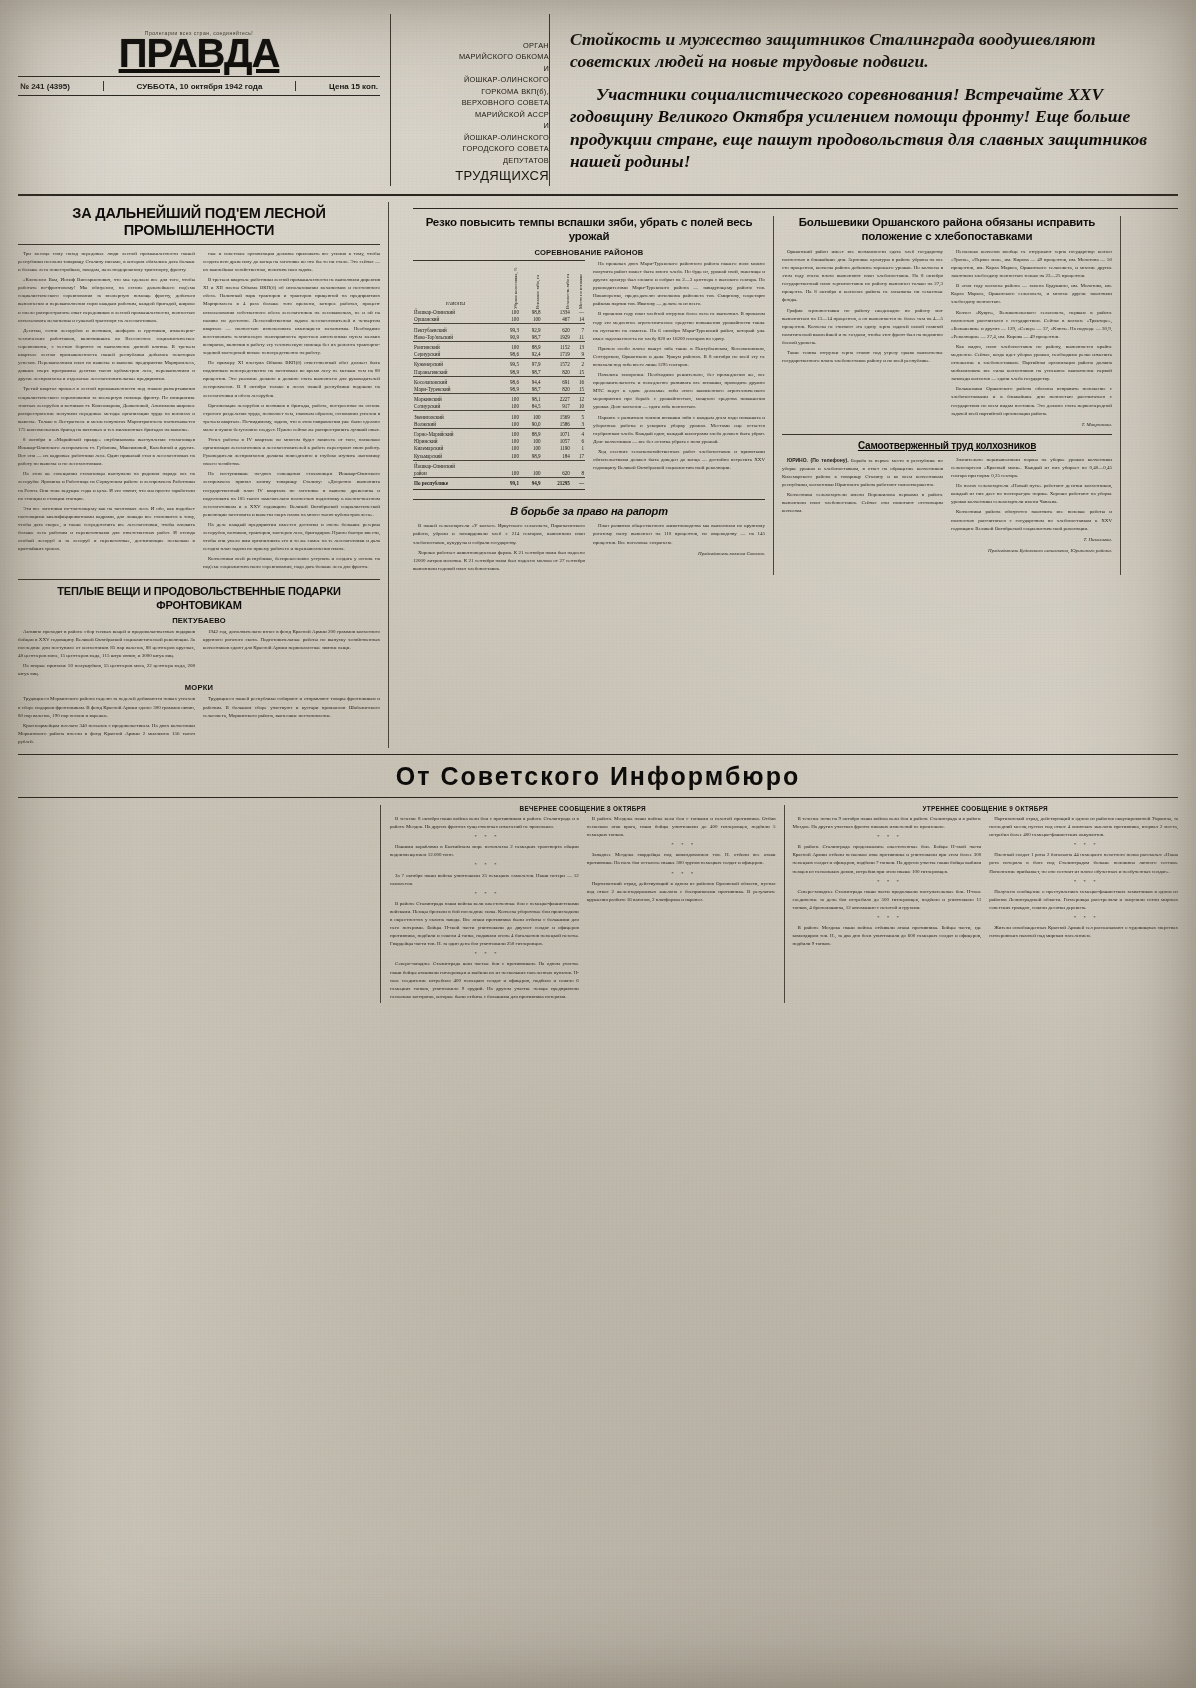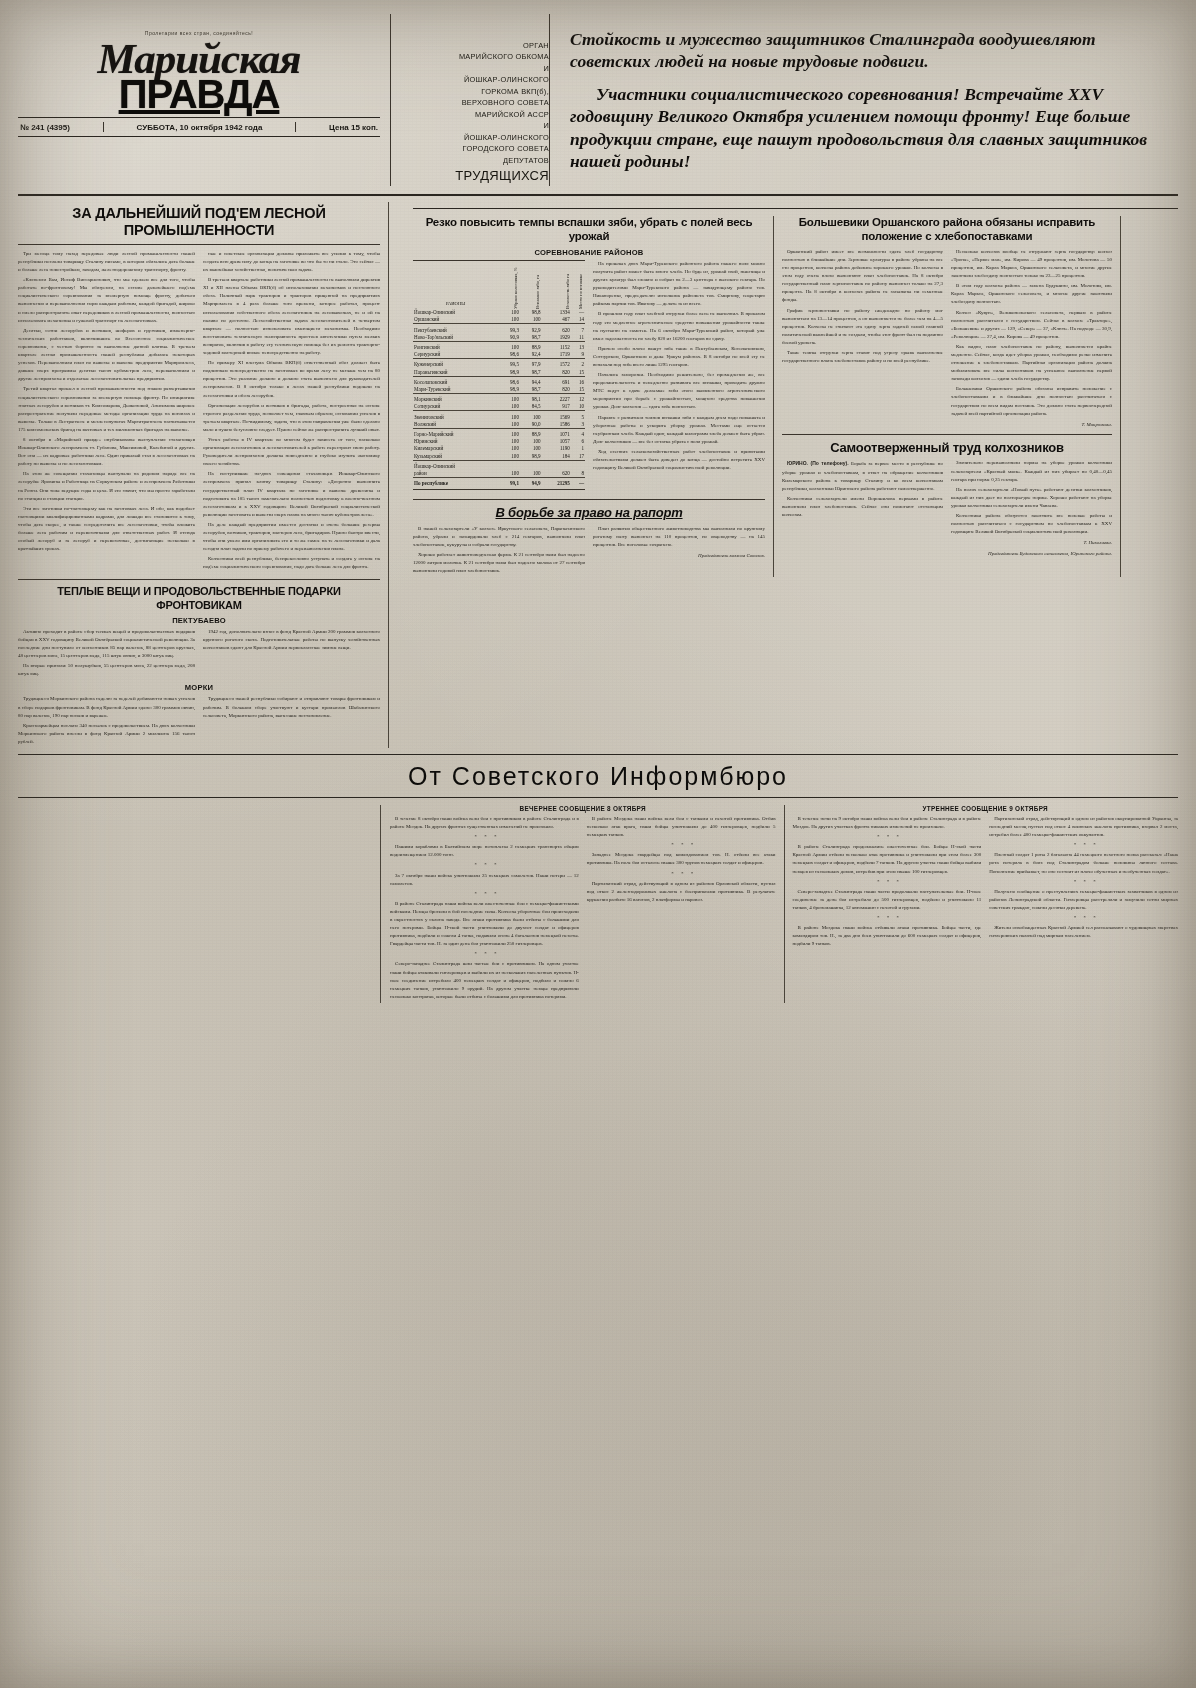--- a/index.html
+++ b/index.html
@@ -164,42 +164,41 @@
   table.tbl td.name{text-align:left;}
   table.tbl tr.rule td{border-top:1px solid #4a443a;height:2px;padding:0;}
   table.tbl tr.bold td{font-weight:700;}
   .tbl-wrap{border-top:1px solid #3a342c;border-bottom:1px solid #3a342c;padding:2px 0;margin-bottom:4px;}
 
   .sig{font-size:5px;text-align:right;font-style:italic;margin-top:3px;color:#211e19;}
   .dateline{font-size:5px;font-weight:700;font-family:"Liberation Sans",sans-serif;}
 
   
   .inf-head{
-    font-family:"Liberation Sans",sans-serif;font-weight:400;
+    font-family:"Liberation Sans",sans-serif;font-weight:700;
     font-size:25px;text-align:center;letter-spacing:2px;color:#0d0c0a;
     margin:6px 0 2px;
   }
   .inf-sub{
     font-family:"Liberation Sans",sans-serif;font-weight:700;
     font-size:6.4px;text-align:center;margin:0 0 3px;letter-spacing:.3px;
   }
   .stars{text-align:center;font-size:5px;letter-spacing:3px;margin:2px 0;color:#2a2620;}
 
   .colA-foot{margin-top:6px;}
 </style>
 </head>
 <body>
 
 <div class="page">
 
   <div class="masthead">
 
     <div class="mh-left">
       <div class="mh-slug">Пролетарии всех стран, соединяйтесь!</div>
-      <div class="mh-title1">Марийская</div>
       <div class="mh-title2">ПРАВДА</div>
       <div class="mh-rule"></div>
       <div class="mh-meta">
         <span>№ 241 (4395)</span>
         <span class="sep"></span>
         <span>СУББОТА, 10 октября 1942 года</span>
         <span class="sep"></span>
         <span>Цена 15 коп.</span>
       </div>
       <div class="mh-rule2"></div>
@@ -490,21 +489,21 @@
               <p>На прошлых днях Мари-Турекского районного района нашего поля можно получить район может быть много хлеба. Но будь из, урожай свой, пшеницы и других культур был сложно и собран на 2—3 центнера с высокого гектара. Но руководителями Мари-Турекского района — завидующему районо тов. Никаноренко, председателю исполкома райсовета тов. Смирнову, секретарю райкома партии тов. Иванову — делать за из всего.</p>
               <p>В прошлом году план хлебной отгрузки более весь не выполнил. В прошлом году это медленное агротехническое средство повышения урожайности также на пустыню на самотек. На 6 октября Мари-Турекский район, который уже имел задолженность по хлебу 820 из 16200 гектаров по сдачу.</p>
               <p>Причем особо плохо пашут зябь такие в Пектубаевском, Косолаповском, Сотнурском, Оршанском и даже Уржум районах. В 8 октября по всей эту не вспахали под зябь всего лишь 1295 гектаров.</p>
               <p>Начались заморозки. Необходимо решительно, без промедления же, все продолжительность и немедленно развивать все вспашки, проводить дружно МТС ведут к сдаче делаемые зяби этого выявленного агротехнического мероприятия про борьбе с урожайностью, мощного средства повышения урожая. Долг колхозов — сдать зябь полностью.</p>
               <p>Наравне с развитием темпов вспашки зяби с каждым днем надо повышать и уборочные работы и ускорить уборку урожая. Местами еще остается неубранным хлеба. Каждый один, каждый килограмм хлеба должен быть убран. Долг колхозников — все без остатка убрать с поля урожай.</p>
               <p>Ход осенних сельскохозяйственных работ хлебопоставок и принятыми обязательствами должен быть доведен до конца — достойно встретить XXV годовщину Великой Октябрьской социалистической революции.</p>
             </div>
           </div>
 
           <div class="rule-sm"></div>
-          <h3 class="sub" style="font-size:13px;font-style:italic;text-decoration:underline;">В борьбе за право на рапорт</h3>
+          <h3 class="sub" style="font-size:11px;font-style:italic;">В борьбе за право на рапорт</h3>
           <div class="two">
             <div class="txt">
               <p>В нашей сельхозартели «У колхоз» Иркутского сельсовета, Параньгинского района, убрали и заскирдовали хлеб с 214 гектаров, выполнили план хлебопоставок, кукурузы и собрали государству.</p>
               <p>Хорошо работает животноводческая ферма. К 21 сентября нами был надоено 12000 литров молочка. К 21 сентября нами был надоено молока от 27 сентября выполнили годовой план хлебопоставок.</p>
             </div>
             <div class="txt">
               <p>План развития общественного животноводства мы выполнили по крупному рогатому скоту выполнен на 110 процентов, по овцеводству — на 145 процентов. Все поголовье сохранено.</p>
               <div class="sig">Председатель колхоза Соколов.</div>
             </div>
           </div>
@@ -522,21 +521,21 @@
               <p>Несколько колхозов вообще не отгружают зерна государству: колхоз «Тропа», «Первое мая», им. Кирова — 49 процентов, им. Молотова — 50 процентов, им. Карла Маркса, Оршанского сельсовета, и многие другие закончили хлебосдачу полностью только на 23—25 процентов.</p>
               <p>В этом году колхозы района — замена Будушино, им. Молотова, им. Карла Маркса, Оршанского сельсовета, и многие другие закончили хлебосдачу полностью.</p>
               <p>Колхоз «Кувуп», Великопольского сельсовета, первым в районе полностью рассчитался с государством. Сейчас в колхозе «Тракторе», «Большевик» и других — 129, «Север» — 37, «Ключ». На подходе — 30,9, «Революция» — 27,4, им. Кирова — 49 процентов.</p>
               <p>Как видно, план хлебопоставок по району, выполняется крайне медленно. Сейчас, когда идет уборка урожая, необходимо резко изменить отношение к хлебопоставкам. Партийная организация района должна мобилизовать все силы колхозников на успешное выполнение первой заповеди колхозов — сдачи хлеба государству.</p>
               <p>Большевики Оршанского района обязаны исправить положение с хлебопоставками и в ближайшие дни полностью рассчитаться с государством по всем видам поставок. Это должно стать первоочередной задачей всей партийной организации района.</p>
               <div class="sig">Т. Микрюкова.</div>
             </div>
           </div>
 
           <div class="rule-sm"></div>
-          <h3 class="sub" style="font-size:13px;">Самоотверженный труд колхозников</h3>
+          <h3 class="sub" style="font-size:10px;text-decoration:underline;">Самоотверженный труд колхозников</h3>
           <div class="two">
             <div class="txt">
               <p><span class="dateline">ЮРИНО. (По телефону).</span> <span>Борьба за первое место в республике по уборке урожая и хлебопоставкам, в ответ на обращение колхозников Килемарского района к товарищу Сталину и ко всем колхозникам республики, колхозники Юринского района работают самоотверженно.</span></p>
               <p>Колхозники сельхозартели имени Ворошилова первыми в районе выполнили план хлебопоставок. Сейчас они помогают отстающим колхозам.</p>
             </div>
             <div class="txt">
               <p>Значительно перевыполнили нормы на уборке урожая колхозники сельхозартели «Красный маяк». Каждый из них убирает по 0,40—0,45 гектара при норме 0,25 гектара.</p>
               <p>На полях сельхозартели «Новый путь» работают десятки колхозников, каждый из них дает по полторы-две нормы. Хорошо работают на уборке урожая колхозники сельхозартели имени Чапаева.</p>
               <p>Колхозники района обязуются закончить все полевые работы и полностью рассчитаться с государством по хлебопоставкам к XXV годовщине Великой Октябрьской социалистической революции.</p>
               <div class="sig">Т. Николаева.</div>

